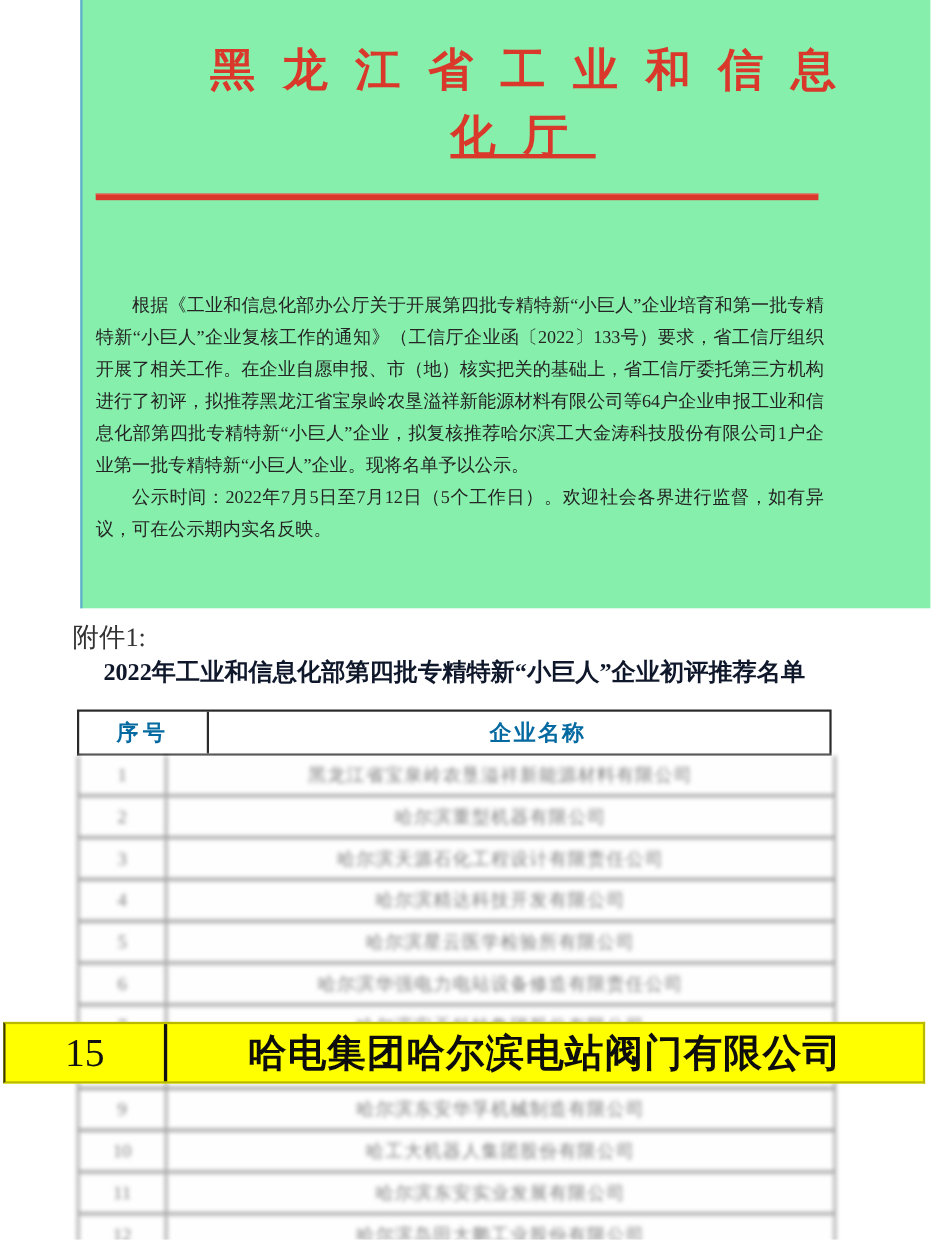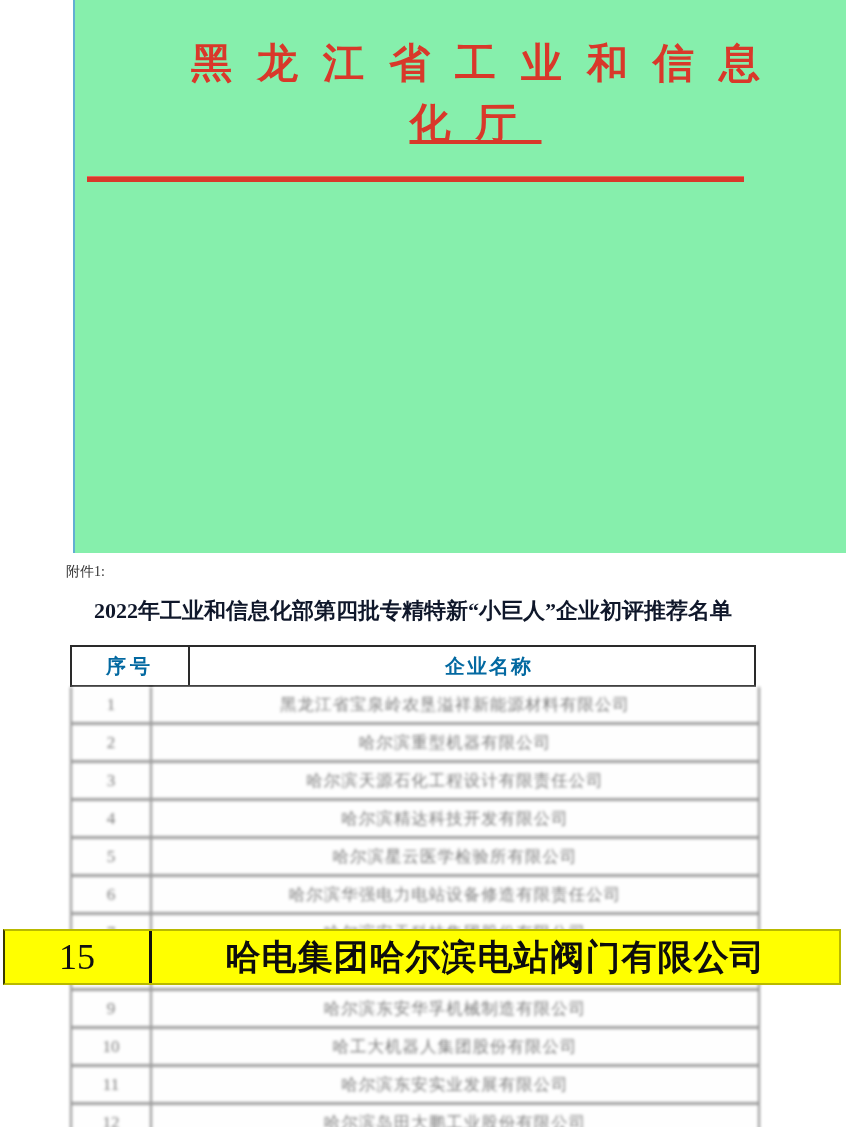--- a/index.html
+++ b/index.html
@@ -39,21 +39,21 @@
   }
   .notice-body {
     position:absolute; top:263px; left:12px; width:662px;
     font-size:16.5px; line-height:29px; color:#242424;
     text-align:justify;
   }
   .notice-body p { text-indent:2em; }
 
   
   .attachment-label {
-    position:absolute; left:66px; top:563px; font-size:14px; color:#333;text-align:right;
+    position:absolute; left:66px; top:563px; font-size:24px; color:#333;text-align:right;
   }
 
   
   .roster-title {
     position:absolute; left:70px; top:596px; width:686px;
     text-align:center; font-size:22px; font-weight:bold; color:#0f172a;
     white-space:nowrap;
   }
   .roster-header {
     position:absolute; left:70px; top:645px; width:686px; height:42px;
@@ -111,20 +111,22 @@
 </head>
 <body>
 
 <div class="page">
 
   <div class="doc-scan">
     <div class="agency-line1">黑龙江省工业和信息</div>
     <div class="agency-line2">化厅</div>
     <div class="red-rule"></div>
     <div class="notice-body">
+      <p>根据《工业和信息化部办公厅关于开展第四批专精特新“小巨人”企业培育和第一批专精特新“小巨人”企业复核工作的通知》（工信厅企业函〔2022〕133号）要求，省工信厅组织开展了相关工作。在企业自愿申报、市（地）核实把关的基础上，省工信厅委托第三方机构进行了初评，拟推荐黑龙江省宝泉岭农垦溢祥新能源材料有限公司等64户企业申报工业和信息化部第四批专精特新“小巨人”企业，拟复核推荐哈尔滨工大金涛科技股份有限公司1户企业第一批专精特新“小巨人”企业。现将名单予以公示。</p>
+      <p>公示时间：2022年7月5日至7月12日（5个工作日）。欢迎社会各界进行监督，如有异议，可在公示期内实名反映。</p>
     </div>
   </div>
 
   <div class="attachment-label">附件1:</div>
 
   <div class="roster-title">2022年工业和信息化部第四批专精特新“小巨人”企业初评推荐名单</div>
 
   <div class="roster-header">
     <div class="col-no">序号</div>
     <div class="col-name">企业名称</div>

